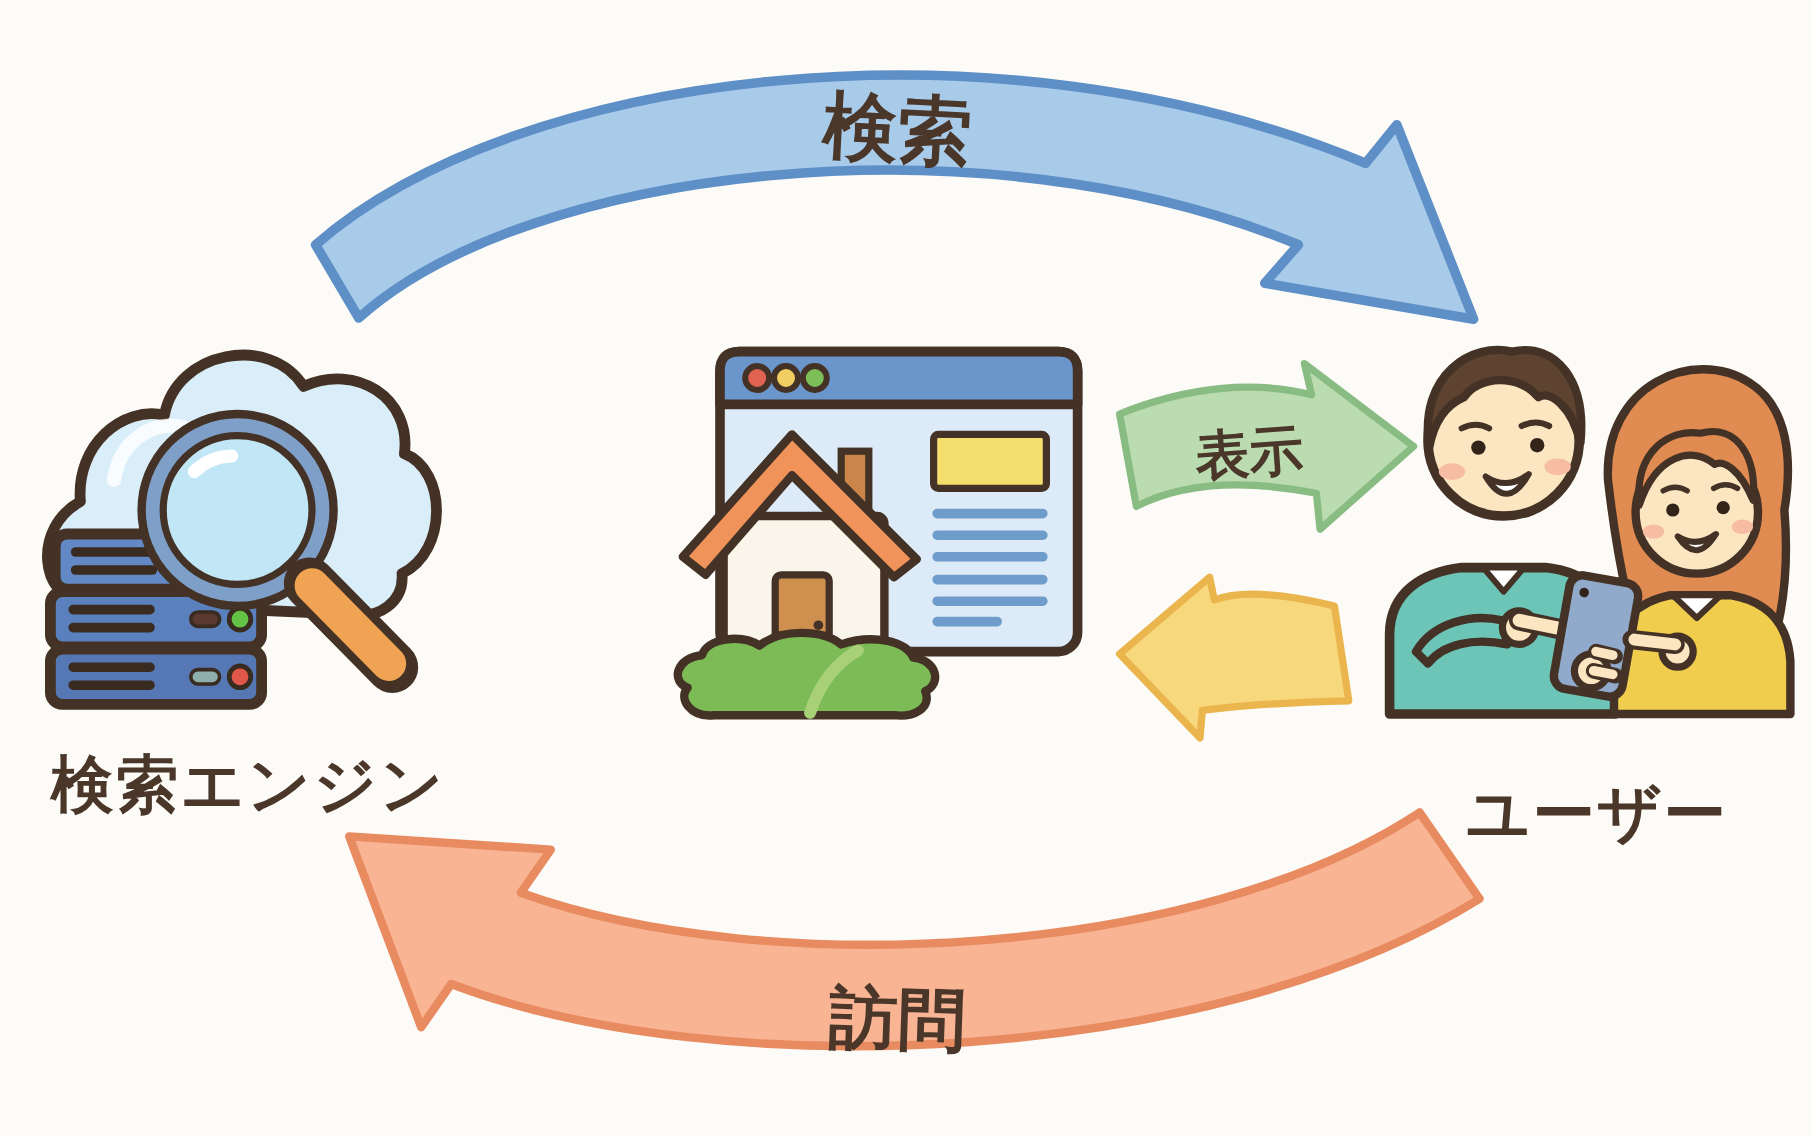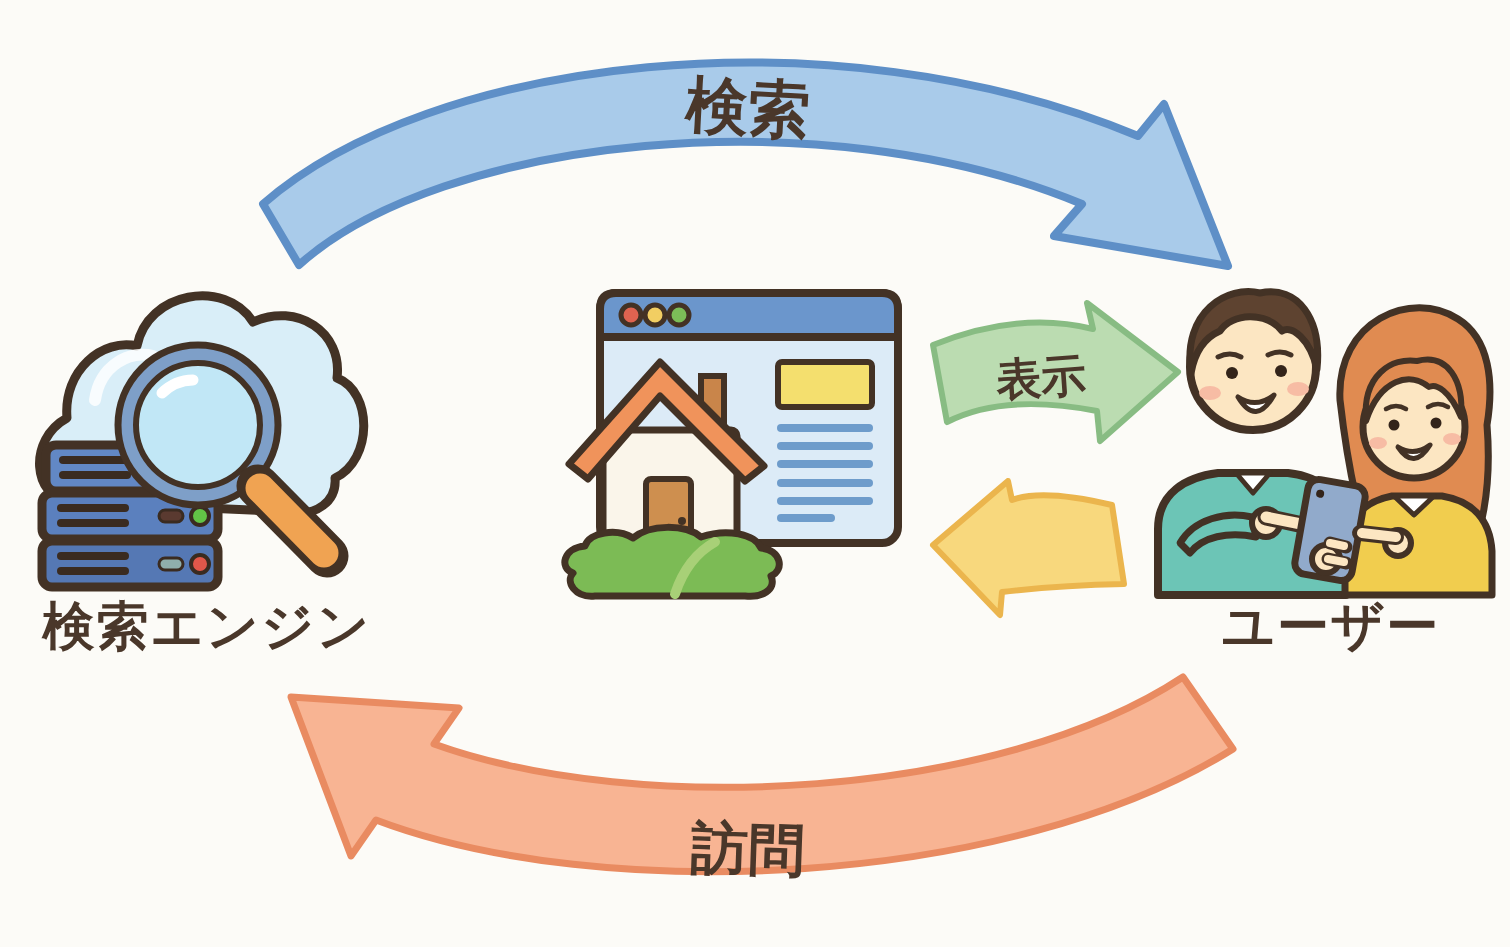--- a/index.html
+++ b/index.html
@@ -207,18 +207,18 @@
       <line x1="256" y1="262" x2="222" y2="258" stroke="#FCE6C2" stroke-width="10" stroke-linecap="round"></line>
     </g>
   </svg>
 
   <div class="arrow-label lbl-search" style="left:748px;top:66px">検索</div>
 
   <div class="arrow-label lbl-display" style="left:1041px;top:348px">表示</div>
 
   <div class="arrow-label lbl-visit" style="left:748px;top:812px">訪問</div>
 
-  <div class="node-label" style="left:207px;top:592px">検索エンジン</div>
-
-
-  <div class="node-label" style="left:1331px;top:592px">ユーザー</div>
+  <div class="node-label" style="left:207px;top:620px">検索エンジン</div>
+
+
+  <div class="node-label" style="left:1331px;top:644px">ユーザー</div>
 
 </div>
 
 </body></html>

